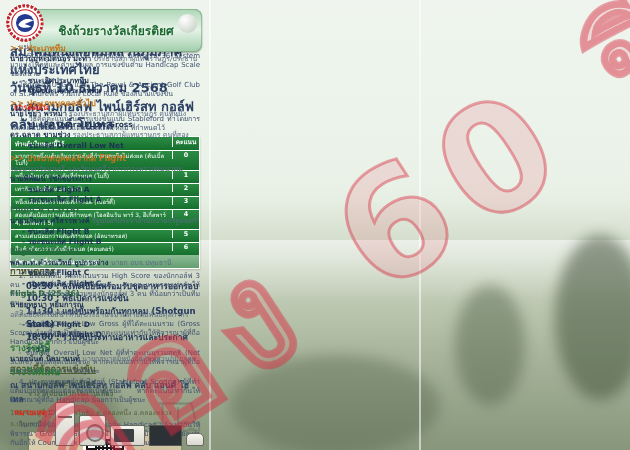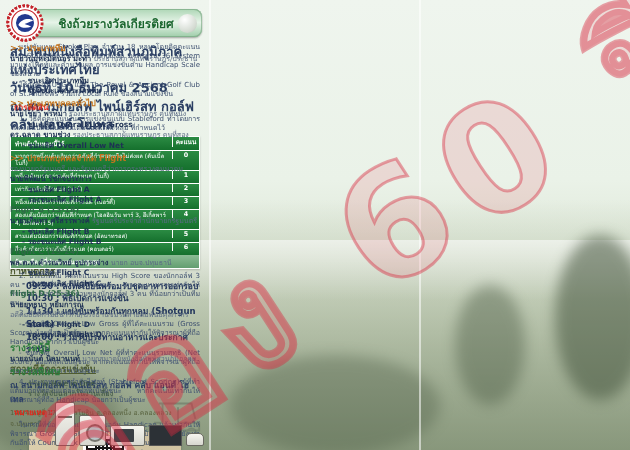--- a/index.html
+++ b/index.html
@@ -14,21 +14,21 @@
   .fold{position:absolute;top:0;bottom:0;width:2px;background:rgba(255,255,255,.55);z-index:5;}
   
   .wm{position:absolute;left:-60px;top:400px;width:1000px;z-index:6;pointer-events:none;
     transform:rotate(-33deg);transform-origin:0 50%;white-space:nowrap;
     font-size:150px;font-weight:bold;letter-spacing:16px;
     color:rgba(228,62,84,.14);-webkit-text-stroke:3px rgba(214,40,62,.42);}
   
   .panel{position:absolute;top:0;width:210px;height:450px;z-index:4;}
   #p-left{left:0}#p-mid{left:210}#p-right{left:420}
   .banner-wrap{position:relative;margin:7px 8px 3px 8px;height:33px;}
-  .banner{position:absolute;left:22px;right:0;top:2px;height:28px;border-radius:8px;
+  .banner{position:absolute;left:22px;right:0;top:2px;height:43px;border-radius:8px;
     background:linear-gradient(180deg,#aed6b6,#e6f4e8 48%,#9fcdaa);
     box-shadow:inset 0 0 0 1px rgba(105,155,115,.55),0 1px 2px rgba(0,0,0,.12);
     display:flex;align-items:center;justify-content:center;}
   .btxt{font-weight:bold;font-size:12px;color:#1b672f;text-shadow:0 1px 0 rgba(255,255,255,.6);}
   .ball{position:absolute;right:5px;top:4.5px;width:19px;height:19px;border-radius:50%;
     background:radial-gradient(circle at 35% 30%,#ffffff,#d2d9d0 70%,#a8b1a6);}
   .logo{position:absolute;left:-2px;top:-3px;width:38px;height:38px;z-index:2;}
   .pc{padding:0 10px;position:relative;}
   
   .intro div{font-weight:bold;color:#2a3e63;font-size:13px;line-height:1.4;}

